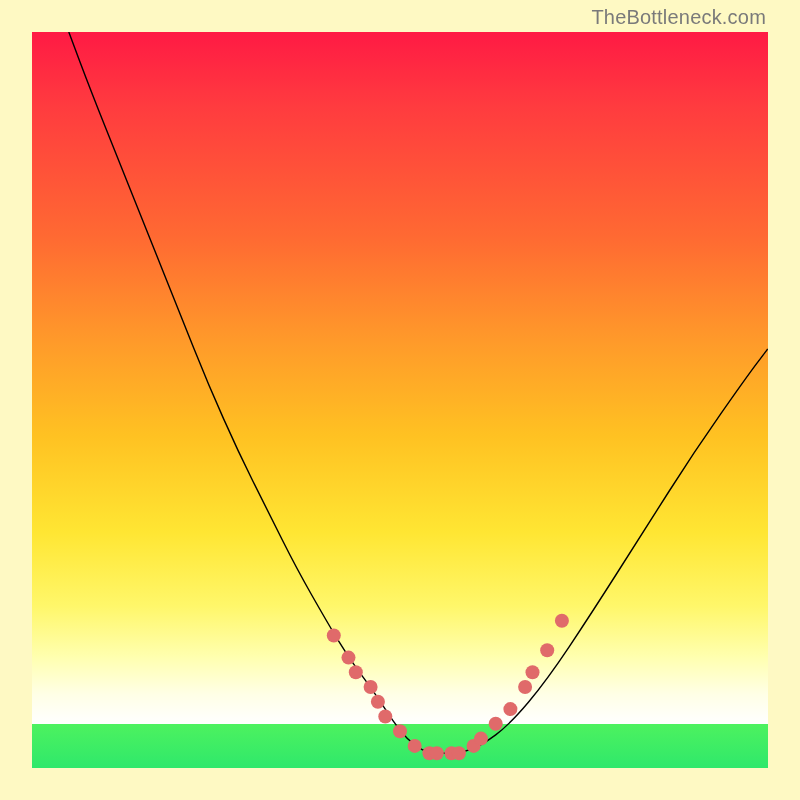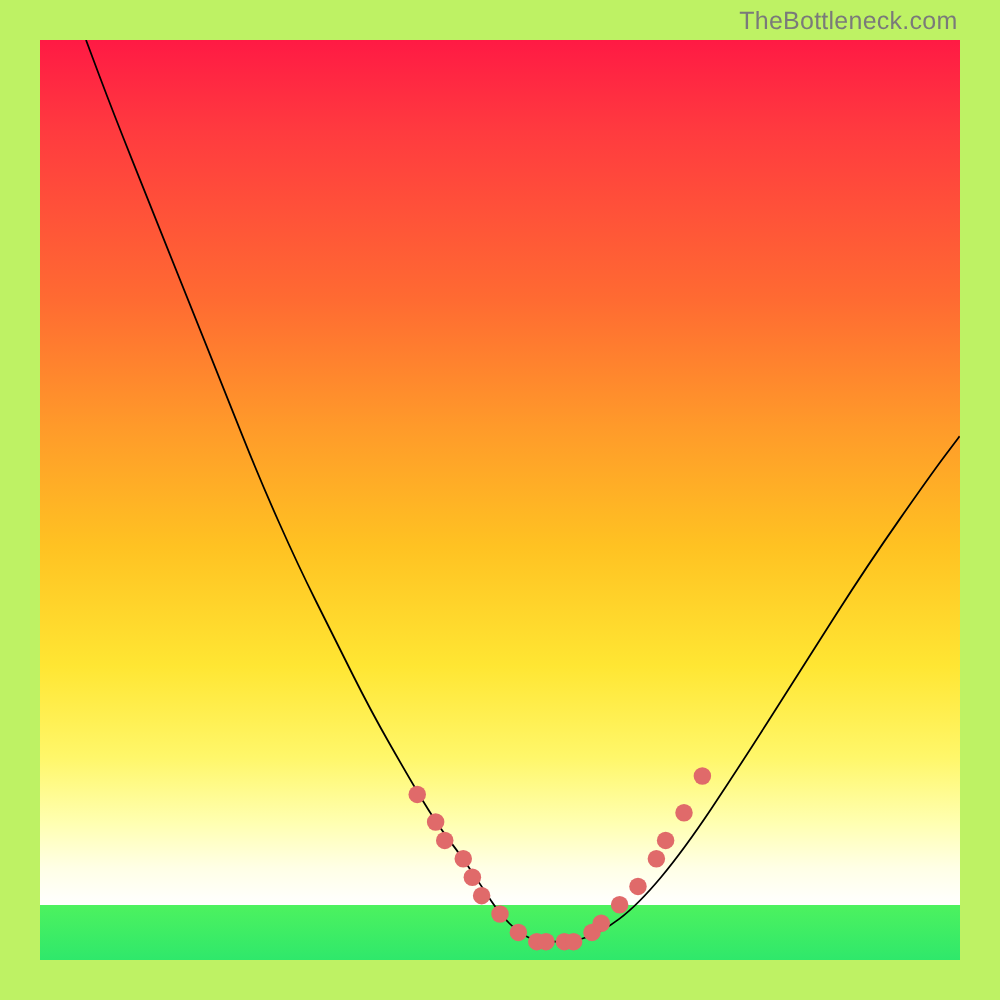--- a/index.html
+++ b/index.html
@@ -8,21 +8,21 @@
     width: 800px;
     height: 800px;
     background: #000;
     font-family: Arial, Helvetica, sans-serif;
     overflow: hidden;
   }
   .frame {
     position: absolute;
     left: 0; top: 0;
     width: 800px; height: 800px;
-    background: #bef264;
+    background: #fef9c3;
   }
   .plot {
     position: absolute;
     left: 32px;
     top: 32px;
     width: 736px;
     height: 736px;
     
     background: linear-gradient(
       to bottom,

